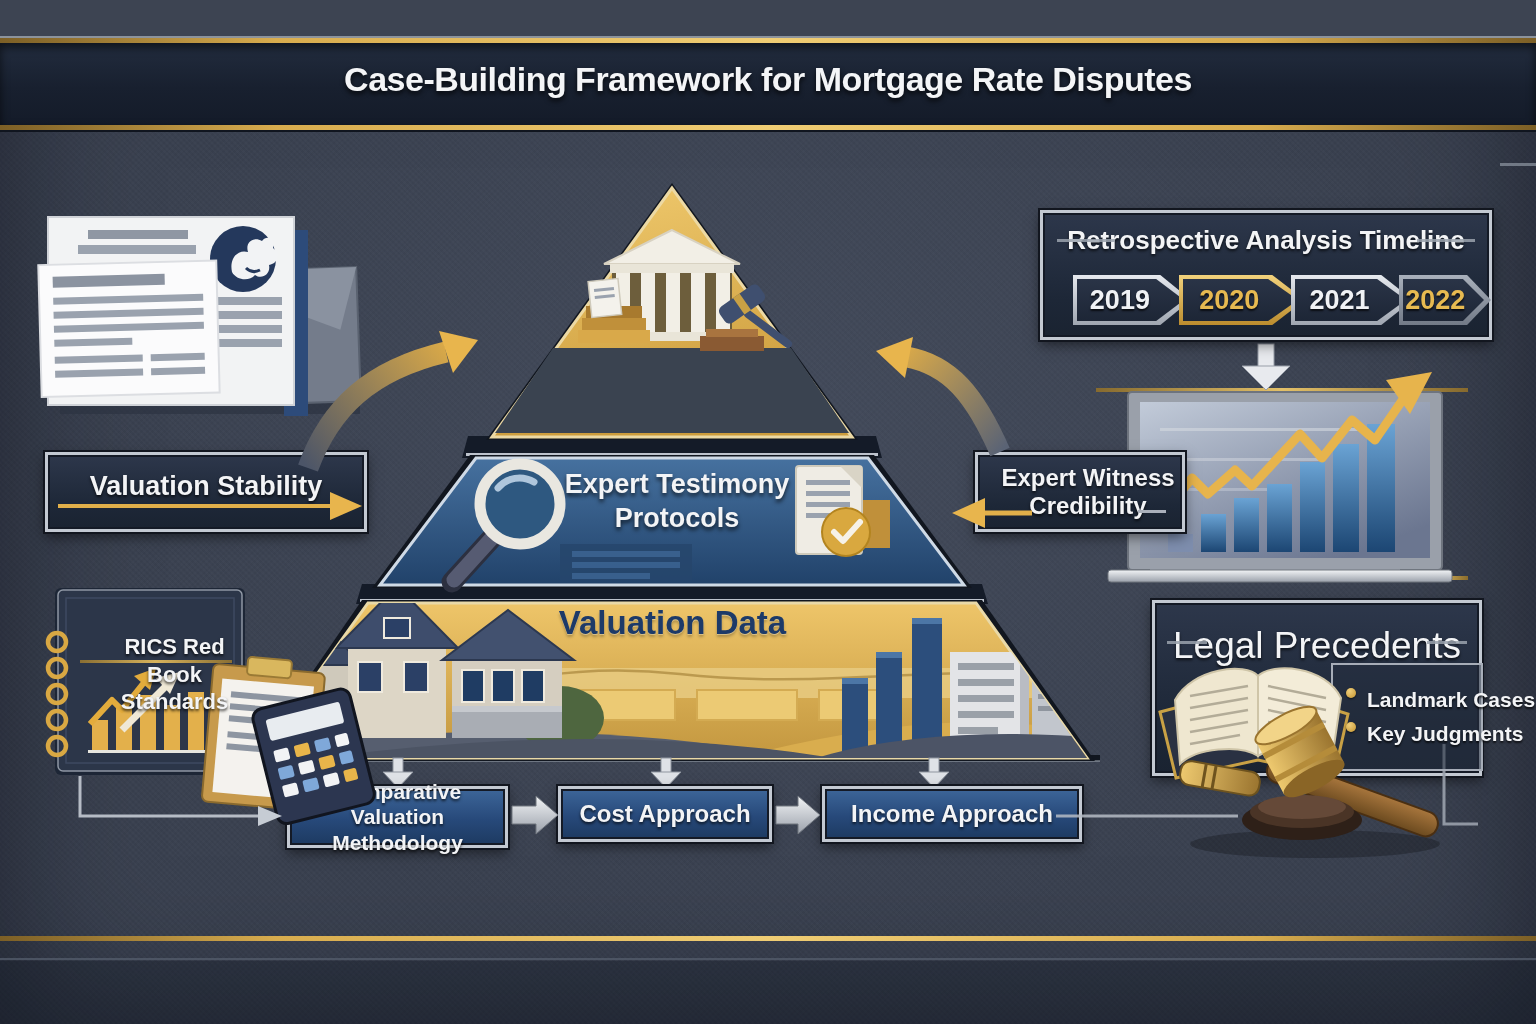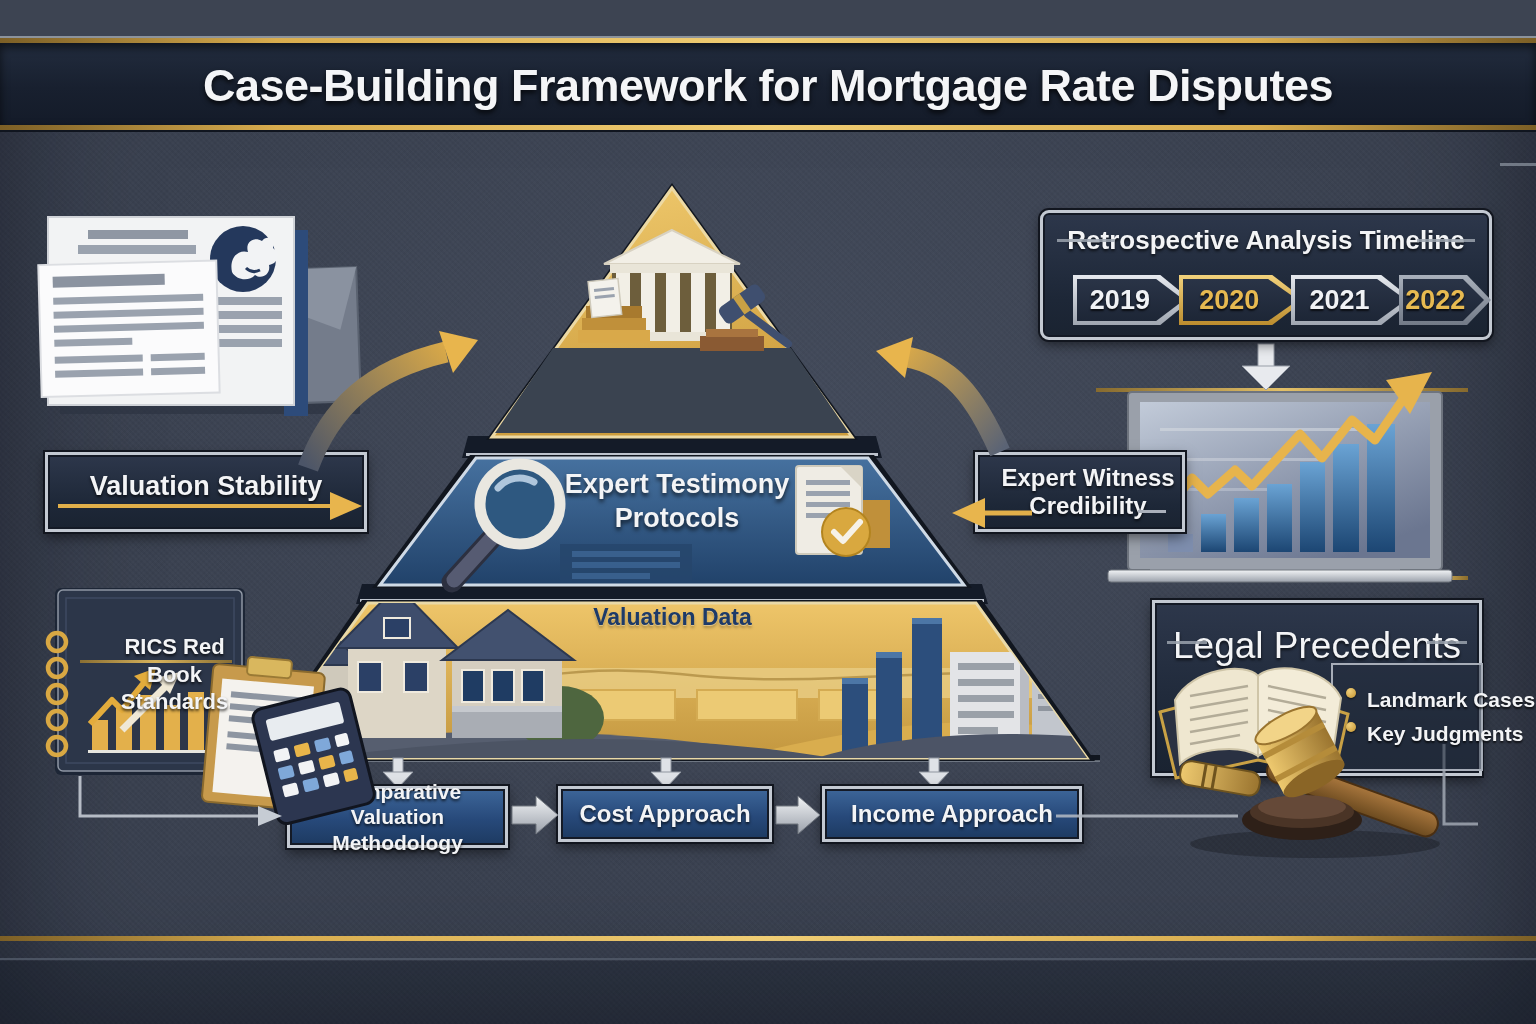--- a/index.html
+++ b/index.html
@@ -18,21 +18,21 @@
   
   .top-strip{ left:0; top:0; width:1536px; height:38px; background:#3d4452; }
   .silver-line-top{ left:0; top:36px; width:1536px; height:2px; background:#a7adb6; opacity:.75;}
   .gold-band{ left:0; width:1536px; height:5px;
     background:linear-gradient(90deg,#7c5f26,#d8ac4e 18%,#f0cd74 50%,#d8ac4e 82%,#7c5f26); }
   .title-band{ left:0; top:43px; width:1536px; height:82px;
     background:linear-gradient(180deg,#222c3e,#18202f 55%,#141b29);
     box-shadow: inset 0 4px 10px rgba(0,0,0,.6); }
   .dark-line{ left:0; top:130px; width:1536px; height:2px; background:#10151f; }
   .main-title{ left:0; top:60px; width:1536px; text-align:center; color:#f4f5f7;
-    font-size:45px; font-weight:bold; letter-spacing:-.5px;
+    font-size:34px; font-weight:bold; letter-spacing:-.5px;
     text-shadow:0 3px 5px rgba(0,0,0,.75); }
   .bottom-gold{ top:936px; }
   .bottom-line{ left:0; top:958px; width:1536px; height:2px; background:#535b6a; opacity:.8; }
   .bottom-shade{ left:0; top:961px; width:1536px; height:63px; background:rgba(16,22,34,.28); }
 
   
   .metal-box{
     background:linear-gradient(180deg,#2d374b,#1d2737 70%,#1a2331);
     border:3px solid #c3c9d2;
     box-shadow:0 0 0 2px #12161f, inset 0 0 0 2px #141a26, 0 5px 12px rgba(0,0,0,.5);
@@ -44,21 +44,21 @@
   }
   .box-valuation-stability{ left:45px; top:452px; width:322px; height:80px; font-size:27px;
     padding-bottom:12px; }
   .box-expert-witness{ left:975px; top:452px; width:210px; height:80px; font-size:24px;
     line-height:1.15; padding-left:16px; }
   .box-flow-1{ left:287px; top:786px; width:221px; height:62px; font-size:21px; line-height:1.2; padding:0 6px;}
   .box-flow-2{ left:558px; top:786px; width:214px; height:56px; font-size:24px; }
   .box-flow-3{ left:822px; top:786px; width:260px; height:56px; font-size:24px; }
 
   
-  .box-timeline{ left:1040px; top:210px; width:452px; height:130px; display:block;border-radius:9px; }
+  .box-timeline{ left:1040px; top:210px; width:452px; height:130px; display:block; }
   .timeline-title{ position:absolute; left:0; top:12px; width:100%; text-align:center;
     font-size:26px; font-weight:bold; color:#f3f4f6; text-shadow:0 2px 3px rgba(0,0,0,.7);}
   .tl-dash{ position:absolute; top:26px; height:3px; width:58px; background:#9aa2ad; opacity:.85;}
   .tl-dash.l{ left:14px; } .tl-dash.r{ right:14px; }
   .chev{ position:absolute; top:62px; height:50px;
     clip-path:polygon(0 0,74% 0,100% 50%,74% 100%,0 100%); }
   .chev-inner{ position:absolute; left:4px; top:4px; right:7px; bottom:4px;
     clip-path:polygon(0 0,74% 0,100% 50%,74% 100%,0 100%);
     background:linear-gradient(180deg,#2a3447,#1d2636);
     display:flex; align-items:center; justify-content:center; padding-right:18%;
@@ -78,21 +78,21 @@
     font-size:21px; font-weight:bold; text-shadow:0 2px 2px rgba(0,0,0,.7); z-index:30;}
   .legal-bullet .dot{ width:10px; height:10px; border-radius:50%;
     background:radial-gradient(circle at 35% 30%,#f0cf7c,#c5952f); box-shadow:0 1px 2px rgba(0,0,0,.6);}
   .bullet-1{ left:1346px; top:688px; } .bullet-2{ left:1346px; top:722px; }
 
   
   .tier-label{ text-align:center; color:#f3f4f6; font-weight:bold;
     text-shadow:0 3px 4px rgba(0,0,0,.7); z-index:20; }
   .tier1-label{ left:505px; top:354px; width:334px; font-size:29px; line-height:1.3; }
   .tier2-label{ left:562px; top:468px; width:230px; font-size:27px; line-height:1.25; }
-  .tier3-label{ left:520px; top:604px; width:305px; font-size:23px; color:#1d3a68;
+  .tier3-label{ left:520px; top:604px; width:305px; font-size:33px; color:#1d3a68;
     text-shadow:0 1px 0 rgba(255,240,200,.45), 0 3px 3px rgba(0,0,0,.25); }
   .rics-label{ left:68px; top:633px; width:170px; text-align:center; color:#f3f4f6;
     font-weight:bold; font-size:22px; line-height:1.25; text-shadow:0 2px 3px rgba(0,0,0,.75); z-index:20;padding-left:43px;}
   .rics-rule{ left:80px; top:660px; width:152px; height:3px;
     background:linear-gradient(90deg,#8a6f33,#d8b35c,#8a6f33); z-index:20;}
 
   .z1{ z-index:1; } .z5{ z-index:5; } .z10{ z-index:10; } .z15{ z-index:15; }
   svg{ position:absolute; left:0; top:0; pointer-events:none; }
 </style>
 </head>

